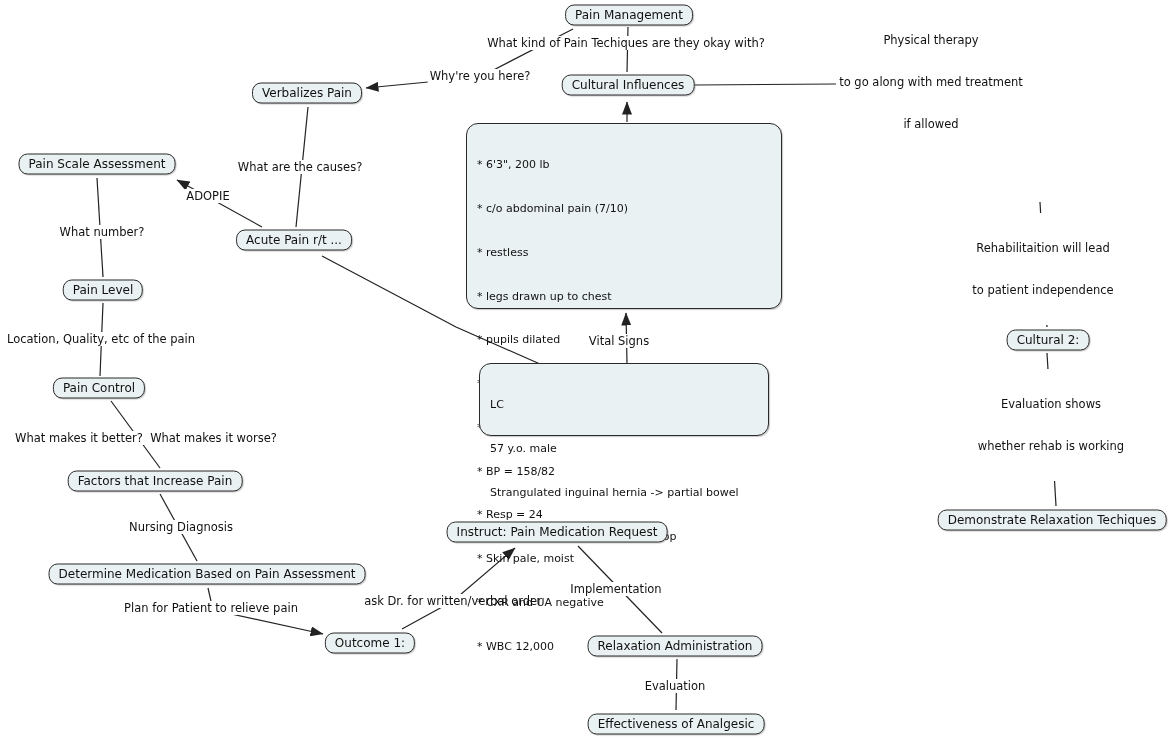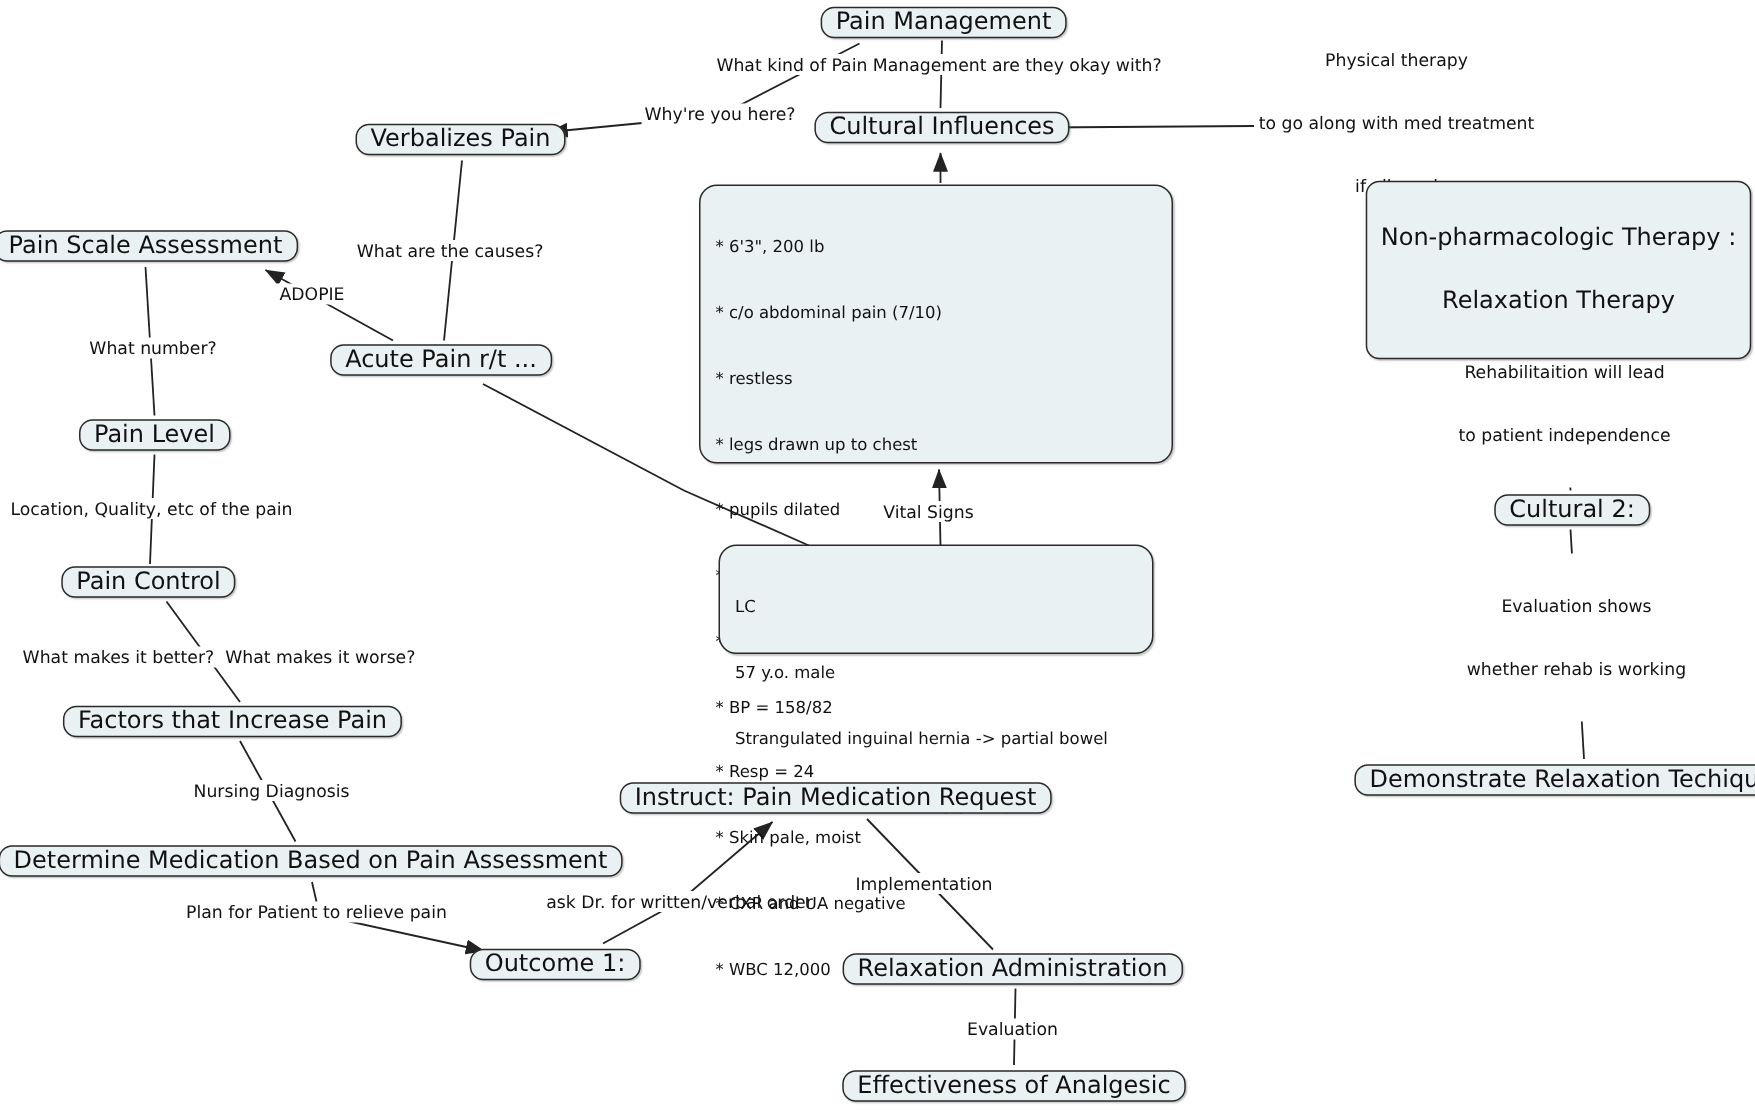--- a/index.html
+++ b/index.html
@@ -10,21 +10,21 @@
   }
   svg.wires { position:absolute; left:0; top:0; width:1170px; height:740px; }
   svg.wires line, svg.wires polyline {
     stroke:var(--line-color,#222); stroke-width:1.2; fill:none;
   }
   .node {
     position:absolute; transform:translate(-50%,-50%);
     background:var(--node-fill,#eaf1f3);
     border:1.3px solid var(--node-border,#2a2a2a);
     border-radius:9px; padding:2px 9px 3px;
-    font-size:16px; line-height:14px; white-space:pre; text-align:center;
+    font-size:12px; line-height:14px; white-space:pre; text-align:center;
     box-shadow:1px 1px 1px rgba(100,100,100,.35);
   }
   .box {
     position:absolute; box-sizing:border-box;
     background:var(--node-fill,#eaf1f3);
     border:1.3px solid var(--node-border,#2a2a2a);
     border-radius:12px; padding:5px 10px;
     font-size:11px; line-height:14.6px; white-space:pre; text-align:left;
     box-shadow:1px 1px 1px rgba(100,100,100,.35);
   }
@@ -59,21 +59,21 @@
     <line x1="111" y1="401" x2="160" y2="468"></line>
     <line x1="160" y1="494" x2="197" y2="561"></line>
     <polyline points="208,588 213,610 323,634" marker-end="url(#arrow)"></polyline>
     <polyline points="402,629 453,601 515,548" marker-end="url(#arrow)"></polyline>
     <line x1="578" y1="546" x2="662" y2="633"></line>
     <line x1="677" y1="659" x2="676" y2="710"></line>
     <polyline points="322,256 456,327 540,364"></polyline>
     <line x1="627" y1="364" x2="626" y2="313" marker-end="url(#arrow)"></line>
   </svg>
 
-  <div class="label" style="left:626px;top:43px">What kind of Pain Management are they okay with?</div>
+  <div class="label" style="left:626px;top:43px">What kind of Pain Techiques are they okay with?</div>
   <div class="label" style="left:480px;top:76px">Why're you here?</div>
   <div class="label" style="left:931px;top:82px">
     <div>Physical therapy</div>
     <div>to go along with med treatment</div>
     <div>if allowed</div>
   </div>
   <div class="label" style="left:300px;top:167px">What are the causes?</div>
   <div class="label" style="left:208px;top:196px">ADOPIE</div>
   <div class="label" style="left:102px;top:232px">What number?</div>
   <div class="label" style="left:1043px;top:269px">
@@ -113,24 +113,20 @@
     <div>57 y.o. male</div>
     <div>Strangulated inguinal hernia -&gt; partial bowel</div>
     <div>obstruction -&gt; second day postop</div>
   </div>
 
   <div class="node" style="left:629px;top:15px">Pain Management</div>
   <div class="node" style="left:628px;top:85px">Cultural Influences</div>
   <div class="node" style="left:307px;top:93px">Verbalizes Pain</div>
   <div class="node" style="left:97px;top:164px">Pain Scale Assessment</div>
   <div class="node" style="left:294px;top:240px">Acute Pain r/t ...</div>
-  <div class="node" style="left:1039px;top:180px">
-    <div>Non-pharmacologic Therapy :</div>
-    <div>Relaxation Therapy</div>
-  </div>
   <div class="node" style="left:103px;top:290px">Pain Level</div>
   <div class="node" style="left:1048px;top:340px">Cultural 2:</div>
   <div class="node" style="left:99px;top:388px">Pain Control</div>
   <div class="node" style="left:1052px;top:520px">Demonstrate Relaxation Techiques</div>
   <div class="node" style="left:155px;top:481px">Factors that Increase Pain</div>
   <div class="node" style="left:557px;top:532px">Instruct: Pain Medication Request</div>
   <div class="node" style="left:207px;top:574px">Determine Medication Based on Pain Assessment</div>
   <div class="node" style="left:370px;top:643px">Outcome 1:</div>
   <div class="node" style="left:675px;top:646px">Relaxation Administration</div>
   <div class="node" style="left:676px;top:724px">Effectiveness of Analgesic</div>

